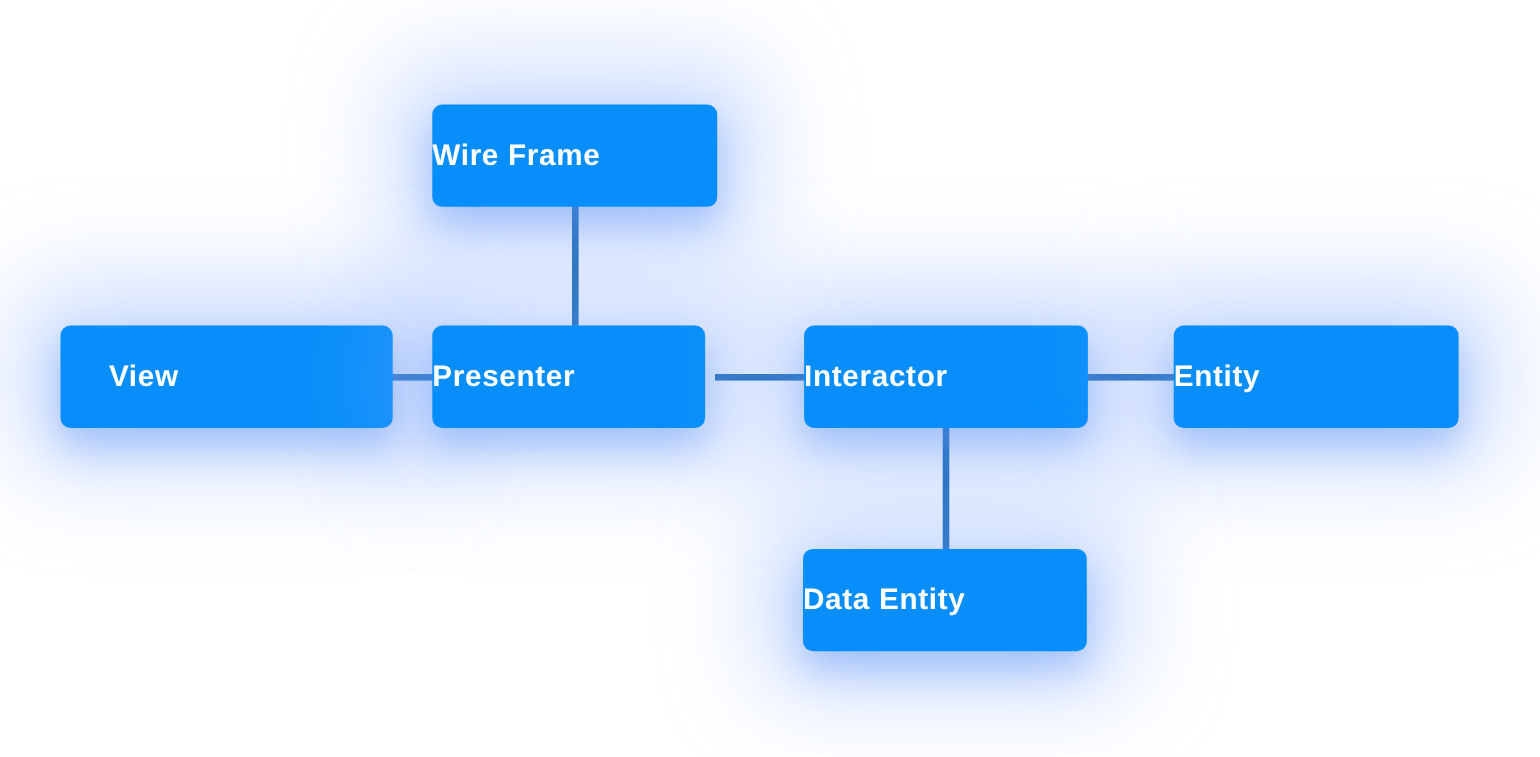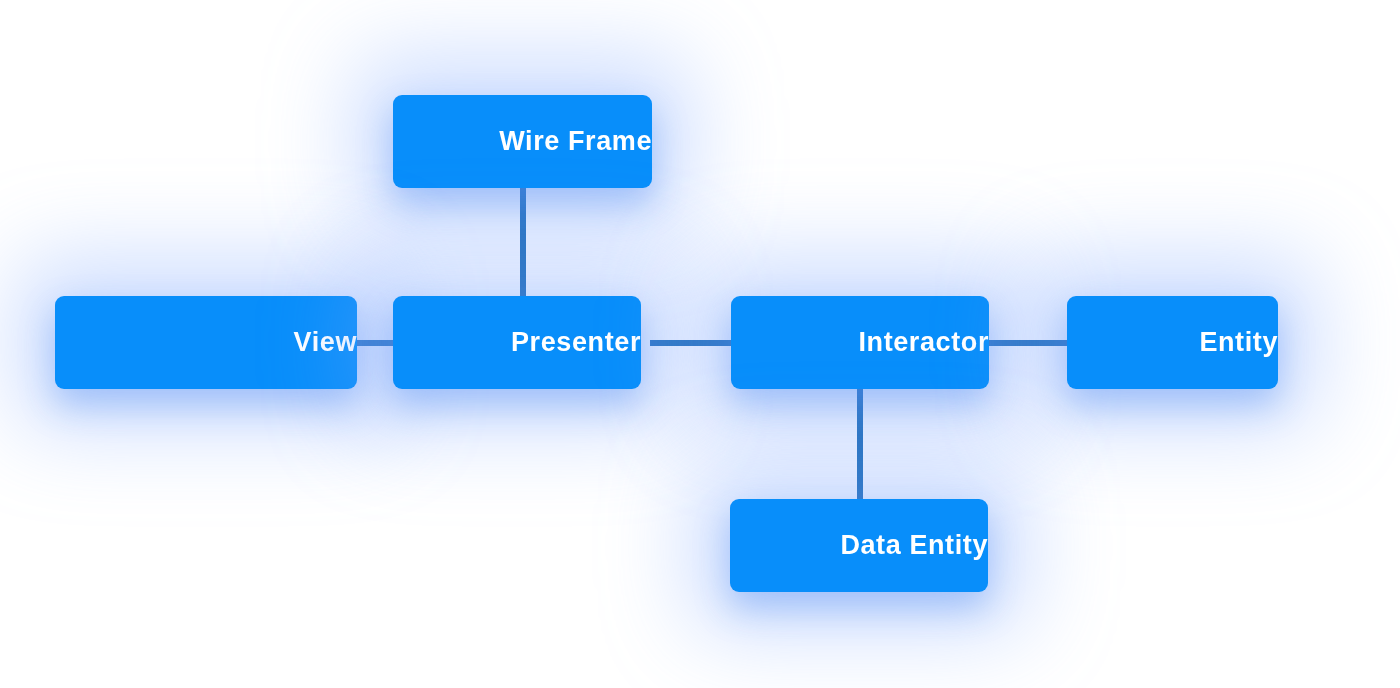--- a/index.html
+++ b/index.html
@@ -16,41 +16,41 @@
     overflow: hidden;
   }
   .node {
     position: absolute;
     width: 258px;
     height: 93px;
     background: #088EFA;
     border-radius: 9px;
     display: flex;
     align-items: center;
-    justify-content: flex-end;
+    justify-content: flex-start;
     color: #ffffff;
     font-size: 27px;
     font-weight: bold;
     letter-spacing: 0.6px;
     z-index: 2;
     box-shadow:
       0 0 90px 38px rgba(130, 170, 255, 0.40),
       0 16px 34px rgba(44, 118, 235, 0.38);
   }
   .edge {
     position: absolute;
     background: #1467B2;
     z-index: 1;
   }
   
   .pos-wireframe  { left: 393px;  top: 95px;  width: 259px; }
   .pos-view       { left: 55px;   top: 296px; padding-left: 44px; }
   .pos-presenter  { left: 393px;  top: 296px; width: 248px; }
   .pos-interactor { left: 731px;  top: 296px; }
-  .pos-entity     { left: 1067px; top: 296px; width: 211px; }
+  .pos-entity     { left: 1067px; top: 296px; width: 259px; }
   .pos-datasource { left: 730px;  top: 499px; }
   
   .edge-wf-pr  { left: 520px; top: 186px; width: 6px;  height: 112px; }
   .edge-vw-pr  { left: 311px; top: 340px; width: 84px; height: 6px; }
   .edge-pr-in  { left: 650px; top: 340px; width: 83px; height: 6px; }
   .edge-in-en  { left: 987px; top: 340px; width: 82px; height: 6px; }
   .edge-in-ds  { left: 857px; top: 387px; width: 6px;  height: 114px; }
 </style>
 </head>
 <body>

